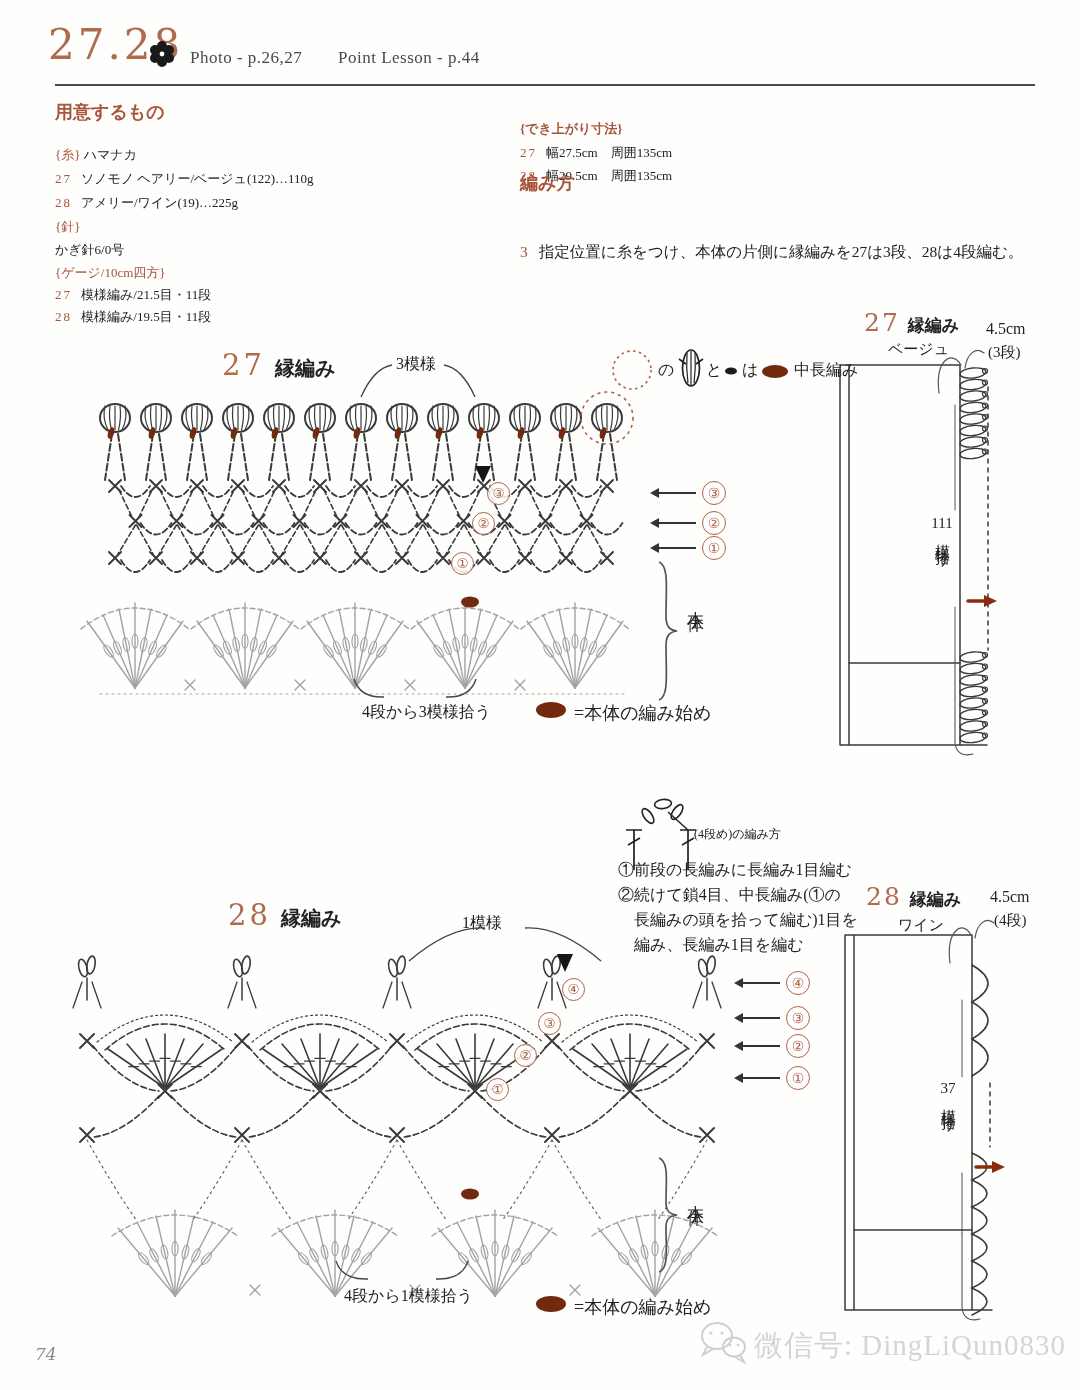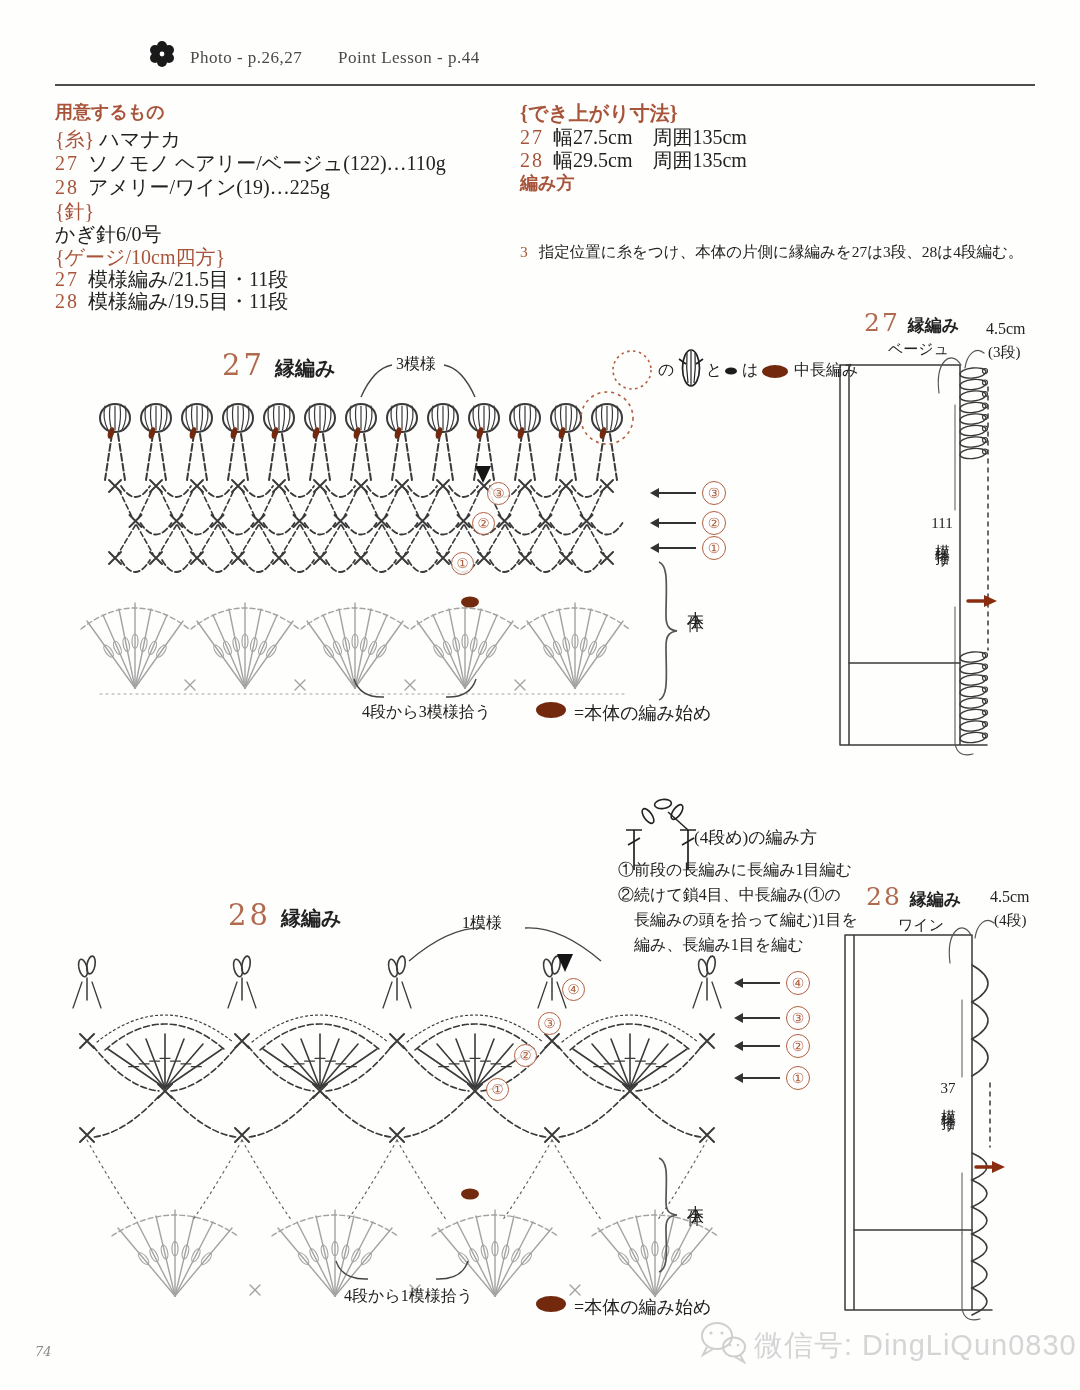--- a/index.html
+++ b/index.html
@@ -7,21 +7,21 @@
     --lt:#9e9e9e; --brown:#72290e; --arrow:#8a2c10; --mark:#b0603f;
   }
   html,body{margin:0;padding:0;}
   body{background:#e8e8e8;}
   #page{position:relative;width:1080px;height:1390px;background:#fefefd;overflow:hidden;
         font-family:"Liberation Serif","DejaVu Serif",serif;color:var(--ink);}
   .abs{position:absolute;white-space:nowrap;}
   .sec-title{color:var(--accent);font-weight:bold;font-size:18px;}
   .lbl{color:var(--accent);}
   .num{color:var(--accent);letter-spacing:2px;margin-right:9px;}
-  .bodyline{font-size:20px;}
+  .bodyline{font-size:13px;margin-top:20px;}
   .steps{font-size:15.5px;}
   .pattern-num{font-size:42px;color:var(--numclr);letter-spacing:3px;font-family:"DejaVu Serif",serif;}
   .refline{font-size:17px;color:#4a4a4a;letter-spacing:0.5px;}
   .rule{position:absolute;height:2px;background:#4d4d4d;}
   .diag-title .dn{font-size:29px;color:var(--numclr);letter-spacing:3px;font-family:"DejaVu Serif",serif;}
   .diag-title .dt{font-size:20px;font-weight:bold;margin-left:10px;}
   .schem-title .dn{font-size:25px;color:var(--numclr);letter-spacing:2px;font-family:"DejaVu Serif",serif;}
   .schem-title .dt{font-size:17px;font-weight:bold;margin-left:8px;}
   .small-label{font-size:16px;}
   .tiny-label{font-size:15px;}
@@ -33,29 +33,30 @@
   .arrow-line:before{content:"";position:absolute;left:-2px;top:-6px;border-top:5px solid transparent;
            border-bottom:5px solid transparent;border-right:9px solid #333;}
   .rm-circle{display:inline-block;width:22px;height:22px;border:1.5px solid var(--mark);border-radius:50%;
            color:var(--mark);font-size:14px;line-height:22px;text-align:center;background:#fff;
            font-family:"Liberation Sans",sans-serif;}
   .vcol{position:absolute;display:flex;flex-direction:column;align-items:center;font-size:15px;}
   .vtext{writing-mode:vertical-rl;letter-spacing:3px;font-size:15px;}
   .btext{writing-mode:vertical-rl;font-size:17px;letter-spacing:4px;}
   .brown-oval{position:absolute;background:var(--brown);border-radius:50%;}
   .start-legend{font-size:18px;}
-  .page-num{font-size:13px;color:#8a8a8a;font-style:italic;font-family:"DejaVu Serif",serif;}
-  .watermark{font-size:29px;color:#d5d5d5;letter-spacing:1px;font-family:Liberation Sans, sans-serif;
+  .page-num{font-size:17px;color:#8a8a8a;font-style:italic;font-family:"DejaVu Serif",serif;}
+  .watermark{font-size:29px;color:#d5d5d5;letter-spacing:1px;font-family:Liberation Serif, serif;
              text-shadow:1px 1px 0 #ffffff;}
 </style>
 </head>
 <body>
 
 <div id="page">
 
+  <div class="abs pattern-num" style="left:48px;top:20px">27.28</div>
   <svg class="abs" style="left:148px;top:40px" width="28" height="28" viewBox="0 0 28 28">
     <circle cx="14" cy="6" r="5" fill="#1a1a1a"></circle>
       <circle cx="21" cy="10" r="5" fill="#1a1a1a"></circle>
     <circle cx="21" cy="18" r="5" fill="#1a1a1a"></circle>
       <circle cx="14" cy="22" r="5" fill="#1a1a1a"></circle>
     <circle cx="7" cy="18" r="5" fill="#1a1a1a"></circle>
       <circle cx="7" cy="10" r="5" fill="#1a1a1a"></circle>
     <circle cx="14" cy="14" r="6" fill="#1a1a1a"></circle>
       <circle cx="14" cy="14" r="2.4" fill="#ffffff"></circle>
   </svg>
@@ -506,21 +507,21 @@
   </div>
 
   <svg class="abs" style="left:622px;top:792px" width="90" height="82" viewBox="0 0 90 82">
     <path d="M12,38 L12,78 M4,38 L20,38 M6,53 L18,46" stroke="#222" stroke-width="1.7" fill="none"></path>
     <path d="M66,38 L66,78 M58,38 L74,38 M60,53 L72,46" stroke="#222" stroke-width="1.7" fill="none"></path>
     <ellipse cx="26" cy="24" rx="4" ry="8.5" fill="none" stroke="#222" stroke-width="1.6" transform="rotate(-35 26 24)"></ellipse>
     <ellipse cx="41" cy="12" rx="8.5" ry="4.5" fill="none" stroke="#222" stroke-width="1.6" transform="rotate(-8 41 12)"></ellipse>
     <ellipse cx="55" cy="20" rx="4" ry="8.5" fill="none" stroke="#222" stroke-width="1.6" transform="rotate(35 55 20)"></ellipse>
     <path d="M66,38 L46,20" stroke="#222" stroke-width="1.5"></path>
   </svg>
-  <div class="abs small-label" style="left:694px;top:826px;font-size:17px">(4段め)の編み方</div>
+  <div class="abs small-label" style="left:694px;top:826px;font-size:12px">(4段め)の編み方</div>
   <div class="abs small-label" style="left:618px;top:860px">①前段の長編みに長編み1目編む</div>
   <div class="abs small-label" style="left:618px;top:885px">②続けて鎖4目、中長編み(①の</div>
   <div class="abs small-label" style="left:618px;top:910px">　長編みの頭を拾って編む)1目を</div>
   <div class="abs small-label" style="left:618px;top:935px">　編み、長編み1目を編む</div>
 
   <div class="abs diag-title" style="left:228px;top:898px">
     <span class="dn">28</span><span class="dt">縁編み</span>
   </div>
   <div class="abs small-label" style="left:462px;top:913px">1模様</div>
   <svg class="abs" style="left:405px;top:920px" width="200" height="44" viewBox="0 0 200 44">

